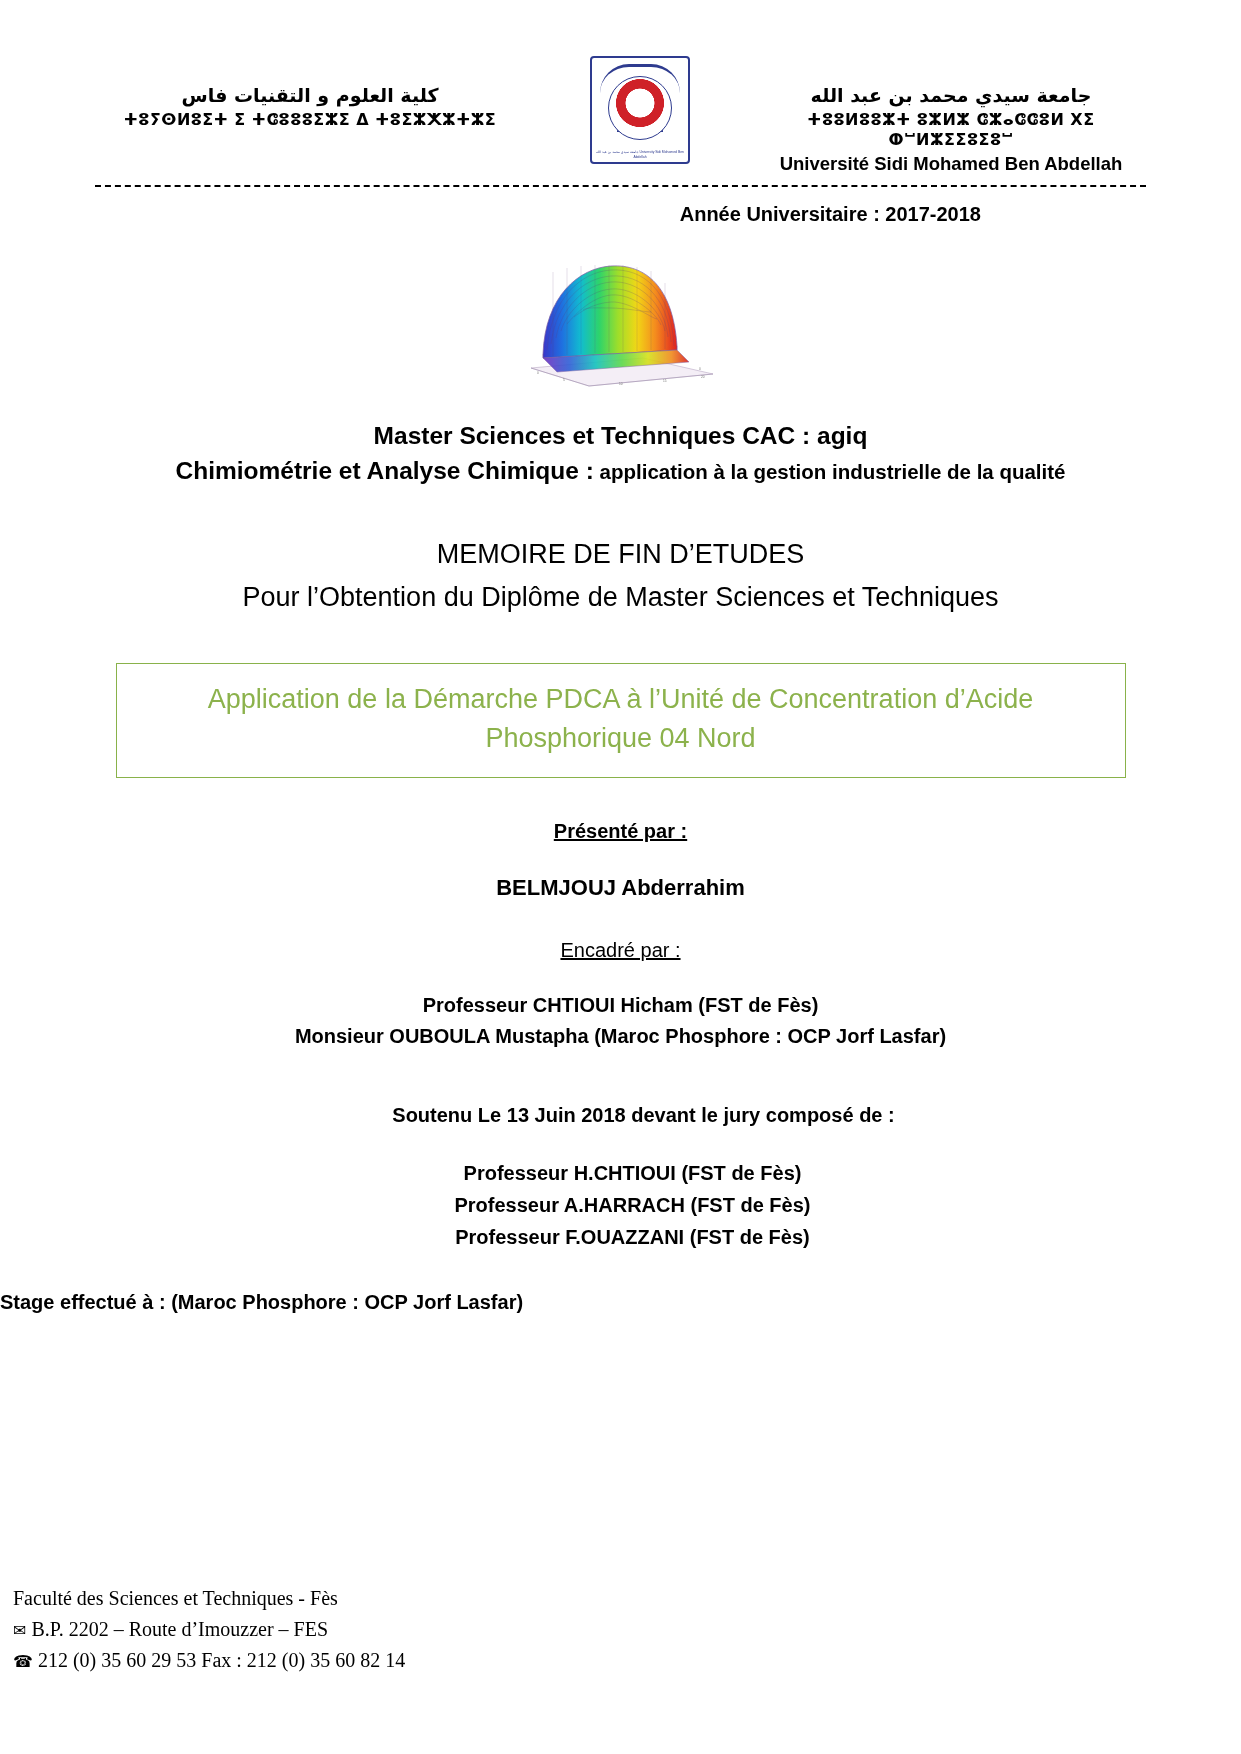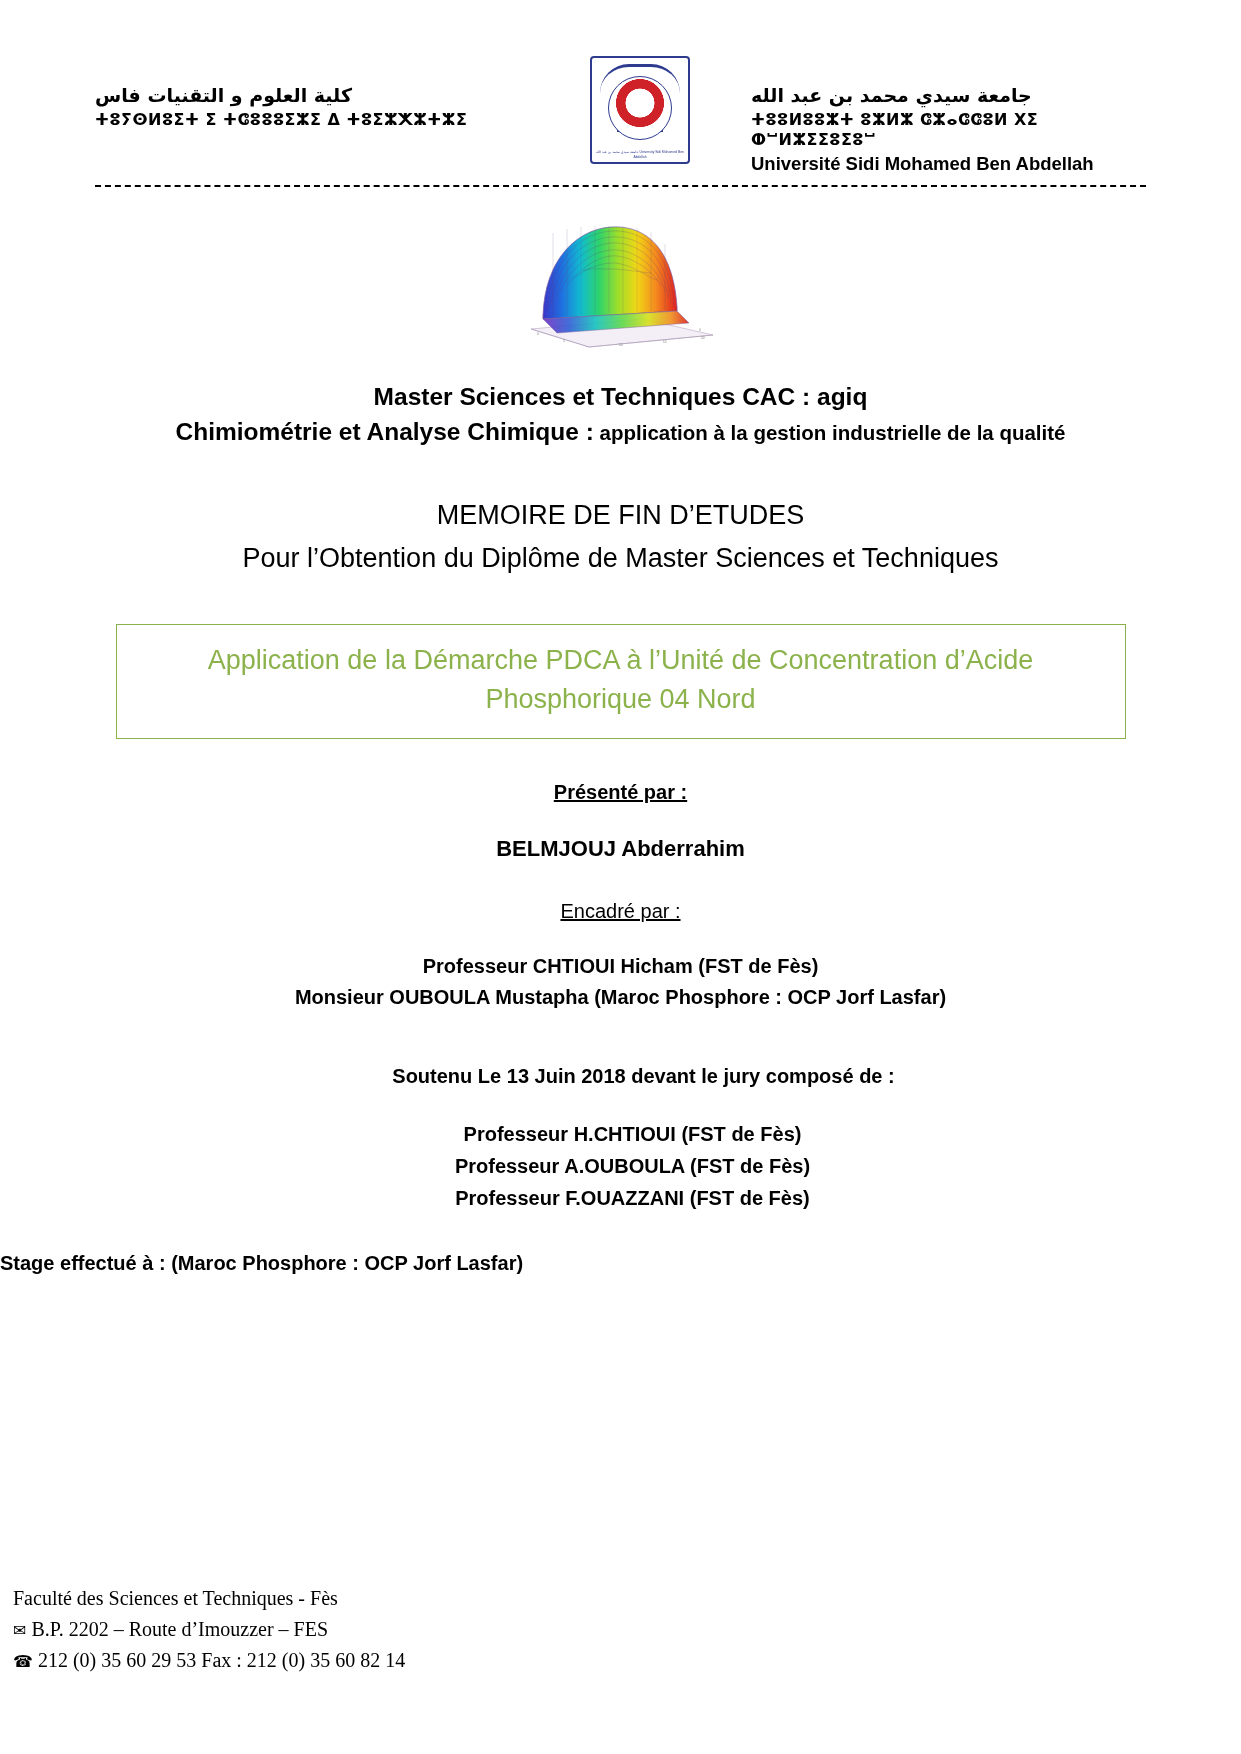--- a/index.html
+++ b/index.html
@@ -25,21 +25,21 @@
 
   
   .header {
     display: flex;
     align-items: flex-start;
     justify-content: space-between;
     padding: 48px 90px 0 95px;
     box-sizing: border-box;
   }
   .header-block {
-    text-align: left;
+    text-align: center;
     line-height: 1.25;
   }
   .header-left { width: 430px; padding-top: 36px; }
   .header-right { width: 400px; padding-top: 36px; }
   .hdr-ar {
     font-size: 19px;
     font-weight: bold;
     direction: rtl;
     font-family: "DejaVu Sans", sans-serif;
     margin-bottom: 2px;
@@ -275,20 +275,21 @@
     <div class="header-block header-right">
       <div class="hdr-ar">جامعة سيدي محمد بن عبد الله</div>
       <div class="hdr-tif">ⵜⵓⵓⵍⵓⵓⵣⵜ ⵓⵣⵍⵣ ⵛⵣⴰⵛⵛⵓⵍ ⵝⵉ ⵀⵯⵍⵣⵉⵉⵓⵉⵓⵯ</div>
       <div class="hdr-fr">Université Sidi Mohamed Ben Abdellah</div>
     </div>
 
   </div>
 
   <div class="divider"></div>
 
+  <div class="year-line">Année Universitaire : 2017-2018</div>
 
   <div class="figure">
     <div class="plot-box">
       <svg class="plot-svg" width="196" height="140" viewBox="0 0 196 140">
         <defs>
           <linearGradient id="rainbow" x1="0" y1="0" x2="1" y2="0">
             <stop offset="0%" stop-color="#3a36c8"></stop>
             <stop offset="14%" stop-color="#1f6fe0"></stop>
             <stop offset="28%" stop-color="#11bcd0"></stop>
             <stop offset="42%" stop-color="#2ed46a"></stop>
@@ -374,21 +375,21 @@
 
   <div class="encadre">Encadré par :</div>
   <div class="supervisors">
     <div>Professeur CHTIOUI Hicham (FST de Fès)</div>
     <div>Monsieur OUBOULA Mustapha (Maroc Phosphore : OCP Jorf Lasfar)</div>
   </div>
 
   <div class="defense">Soutenu Le 13 Juin 2018 devant le jury composé de :</div>
   <div class="jury">
     <div>Professeur H.CHTIOUI (FST de Fès)</div>
-    <div>Professeur A.OUBOULA (FST de Fès)</div>
+    <div>Professeur A.HARRACH (FST de Fès)</div>
     <div>Professeur F.OUAZZANI (FST de Fès)</div>
   </div>
 
   <div class="internship">Stage effectué à : (Maroc Phosphore : OCP Jorf Lasfar)</div>
 
   <div class="footer">
     <span class="ln">Faculté des Sciences et Techniques -  Fès</span>
     <span class="ln">
       <span class="ico">✉</span>
       <span>B.P. 2202 – Route d’Imouzzer – FES</span>

